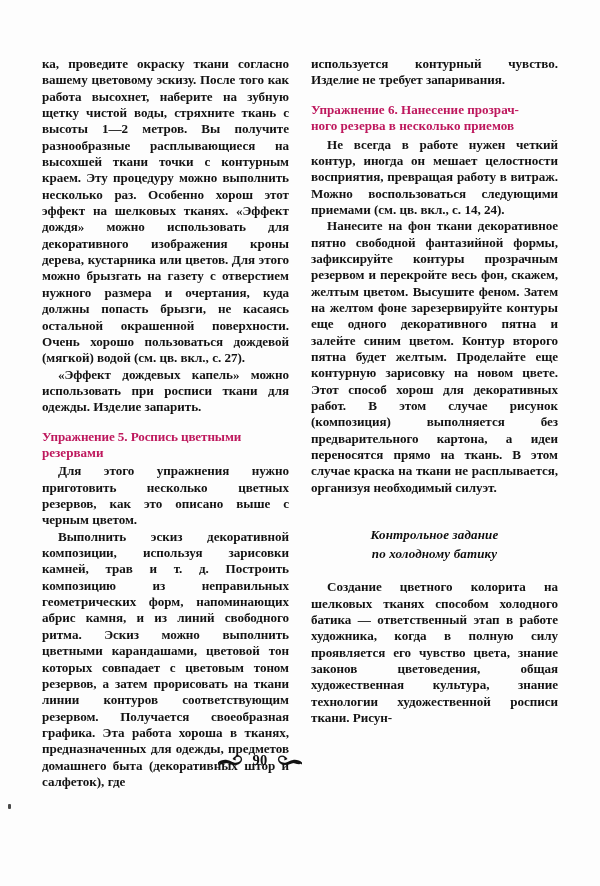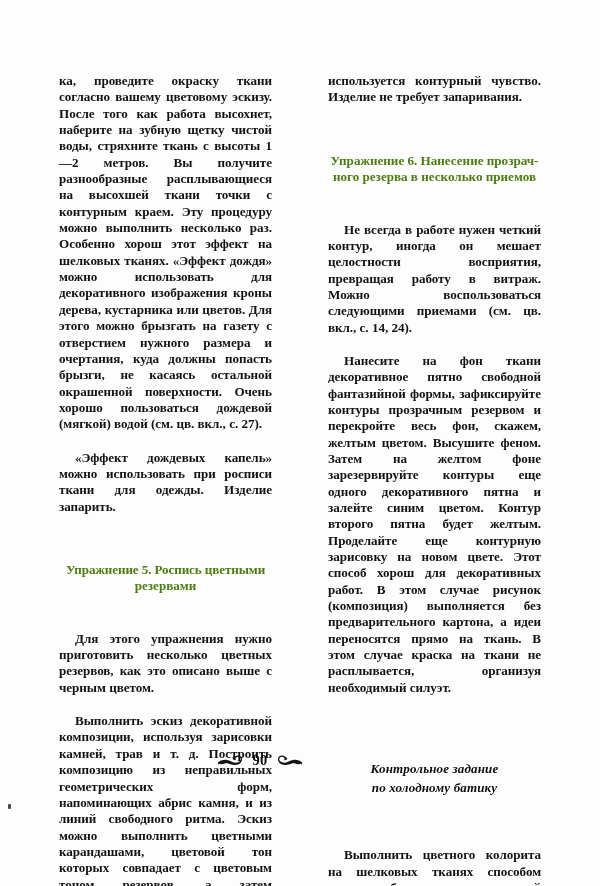--- a/index.html
+++ b/index.html
@@ -49,21 +49,21 @@
     display: flex;
     gap: 22px;
     align-items: flex-start;
   }
 
   .col {
     width: 247px;
   }
 
   p, .head, .center-head {
-    margin: 17px;
+    margin: 0;
   }
 
   p {
     font-size: 13.1px;
     line-height: 16.35px;
     text-align: justify;
     text-justify: inter-word;
     letter-spacing: -0.05px;
     word-spacing: .1px;
     font-weight: 600;
@@ -77,22 +77,22 @@
 
   p.noindent {
     text-indent: 0;
   }
 
   
   .head {
     font-size: 13.1px;
     line-height: 16.4px;
     font-weight: 800;
-    text-align: center;
-    color: #4d7c0f;
+    text-align: left;
+    color: #be185d;
   }
   .head .l1 { display: block; }
   .head .l2 { display: block; }
 
   
   .head.wide .l1 { letter-spacing: -0.1px; }
 
   .center-head {
     font-size: 13px;
     line-height: 18.6px;
@@ -191,21 +191,21 @@
       <div class="sp-big"></div>
 
       <div class="center-head">
         <span class="l1">Контрольное задание</span>
         <span class="l2">по холодному батику</span>
       </div>
 
       <div class="sp-med"></div>
 
 
-      <p class="indent">Выполнить цветного колорита на шелковых тканях способом холодного батика — ответственный этап в работе художника, когда в полную силу проявляется его чувство цвета, знание законов цветоведения, общая художественная культура, знание технологии художественной росписи ткани. Рисун-</p>
+      <p class="indent">Создание цветного колорита на шелковых тканях способом холодного батика — ответственный этап в работе художника, когда в полную силу проявляется его чувство цвета, знание законов цветоведения, общая художественная культура, знание технологии художественной росписи ткани. Рисун-</p>
 
     </div>
 
   </div>
 
   <div class="footer">
 
     <span>
       <svg class="ornament" viewBox="0 0 52 26" xmlns="http://www.w3.org/2000/svg" fill="currentColor">
         <path d="M2 17 C6 13, 13 11, 20 12 C26 13, 30 16, 34 17 C38 18, 43 17, 46 14

